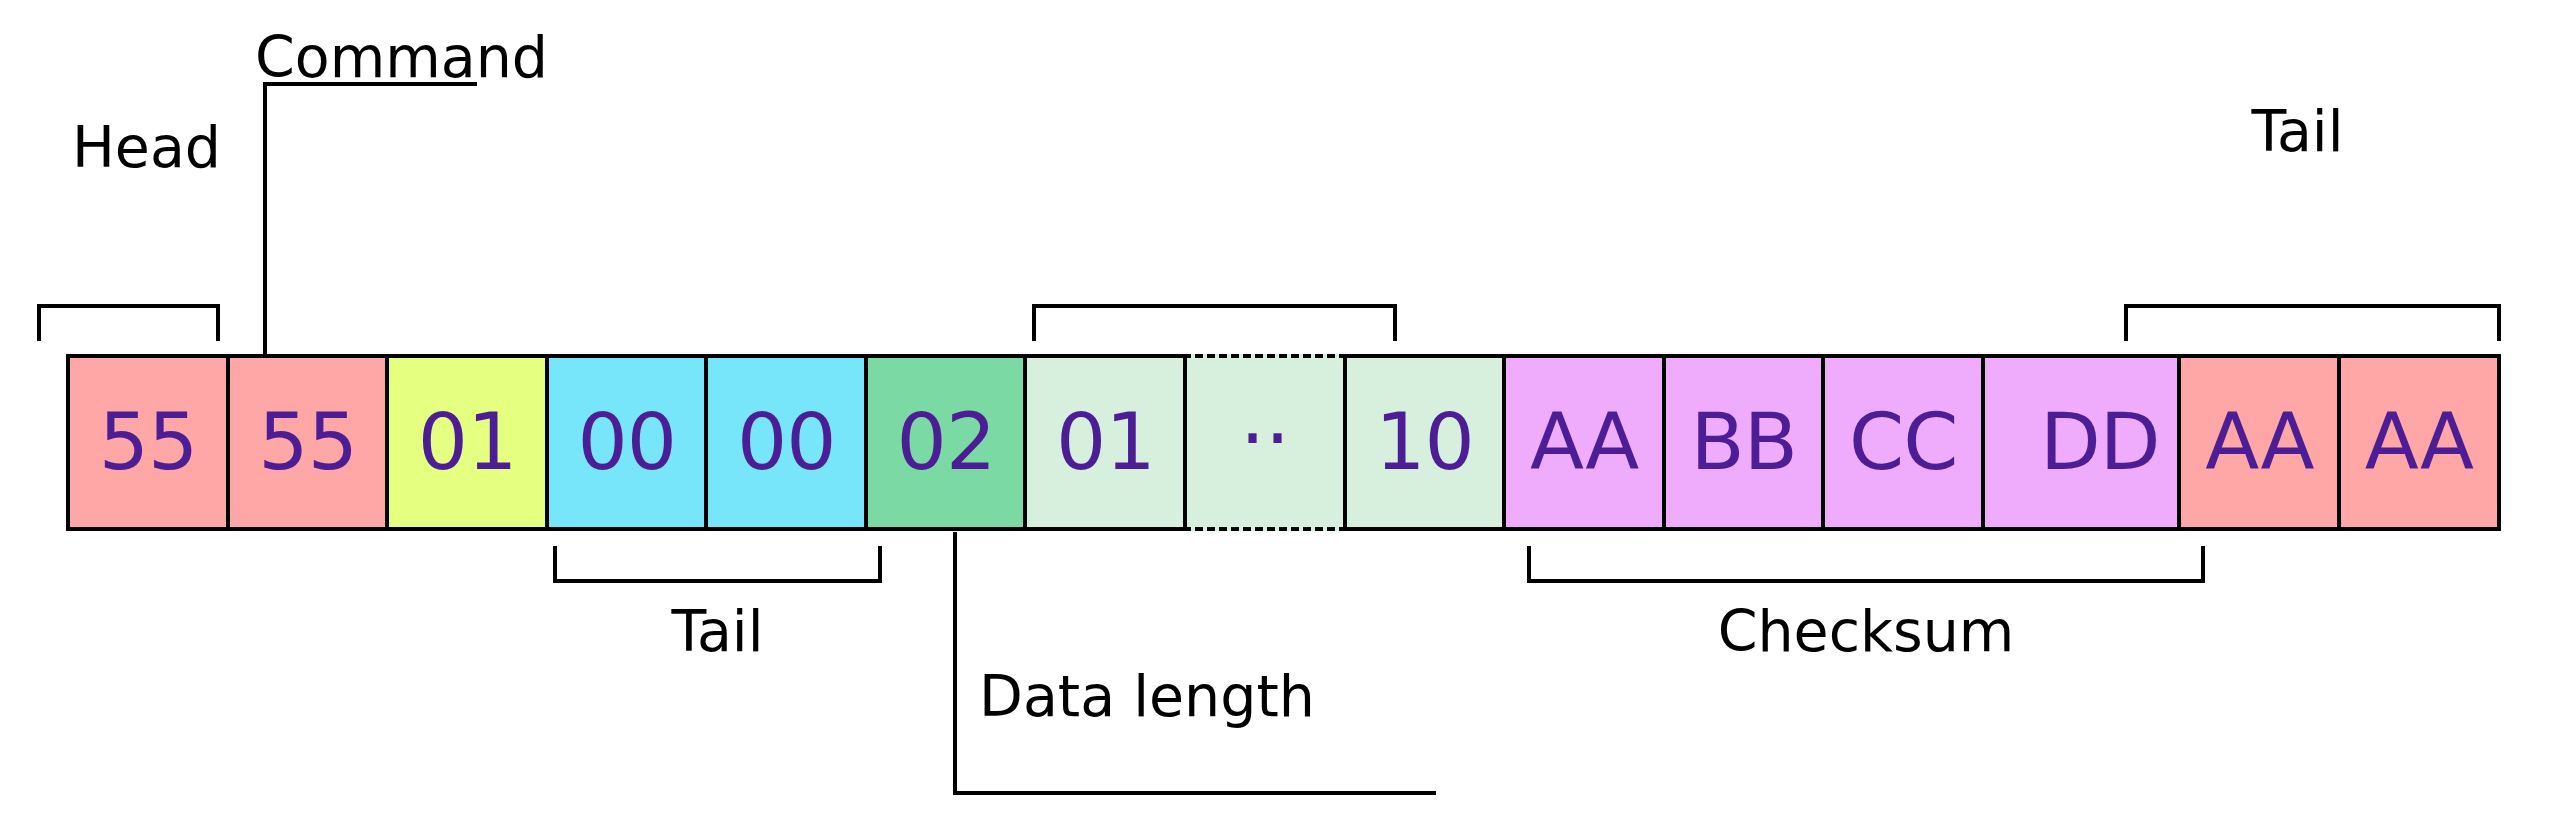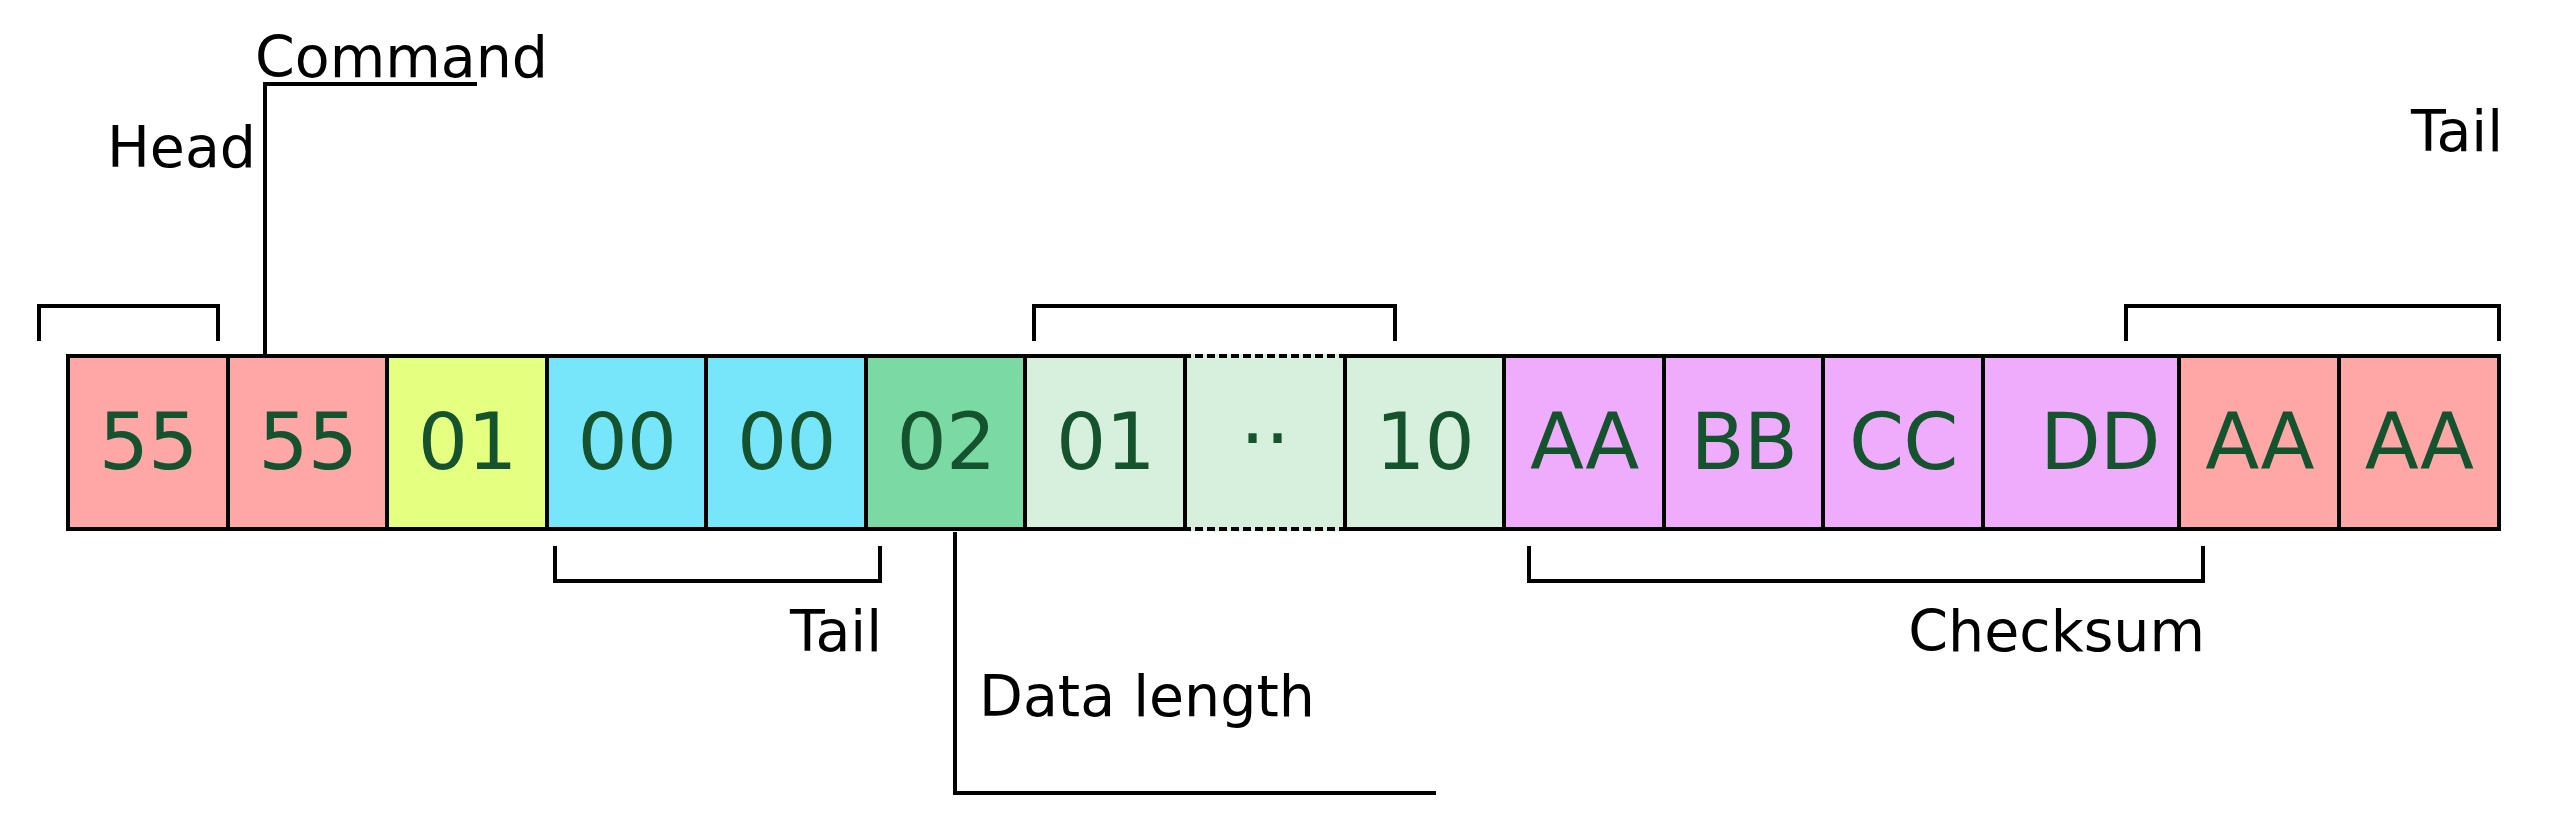--- a/index.html
+++ b/index.html
@@ -32,21 +32,21 @@
     position: relative;
     flex: 1 1 0;
     box-sizing: border-box;
     border: 4.6px solid #000000;
     margin-left: -4.6px;
     display: flex;
     align-items: center;
     justify-content: center;
     font-size: 79px;
     line-height: 1;
-    color: #14532d;
+    color: #4c1d95;
     letter-spacing: -0.9px;
   }
   .cell:first-child { margin-left: 0; }
 
   .cell.dashed {
     border-top: 4.6px dashed #000000;
     border-bottom: 4.6px dashed #000000;
     border-left: 4.6px solid #000000;
     border-right: 4.6px solid #000000;
     z-index: 2;
@@ -88,21 +88,21 @@
 
   
   .label {
     position: absolute;
     font-size: 57px;
     line-height: 1;
     color: #000000;
     white-space: nowrap;
   }
   .label.center {
-    text-align: right;
+    text-align: center;
   }
 </style>
 </head>
 <body>
 
 <div id="stage">
 
   <div class="label center" style="left:37px; top:119px; width:219px;">Head</div>
 
   <div class="label" style="left:255px; top:29px;">Command</div>

